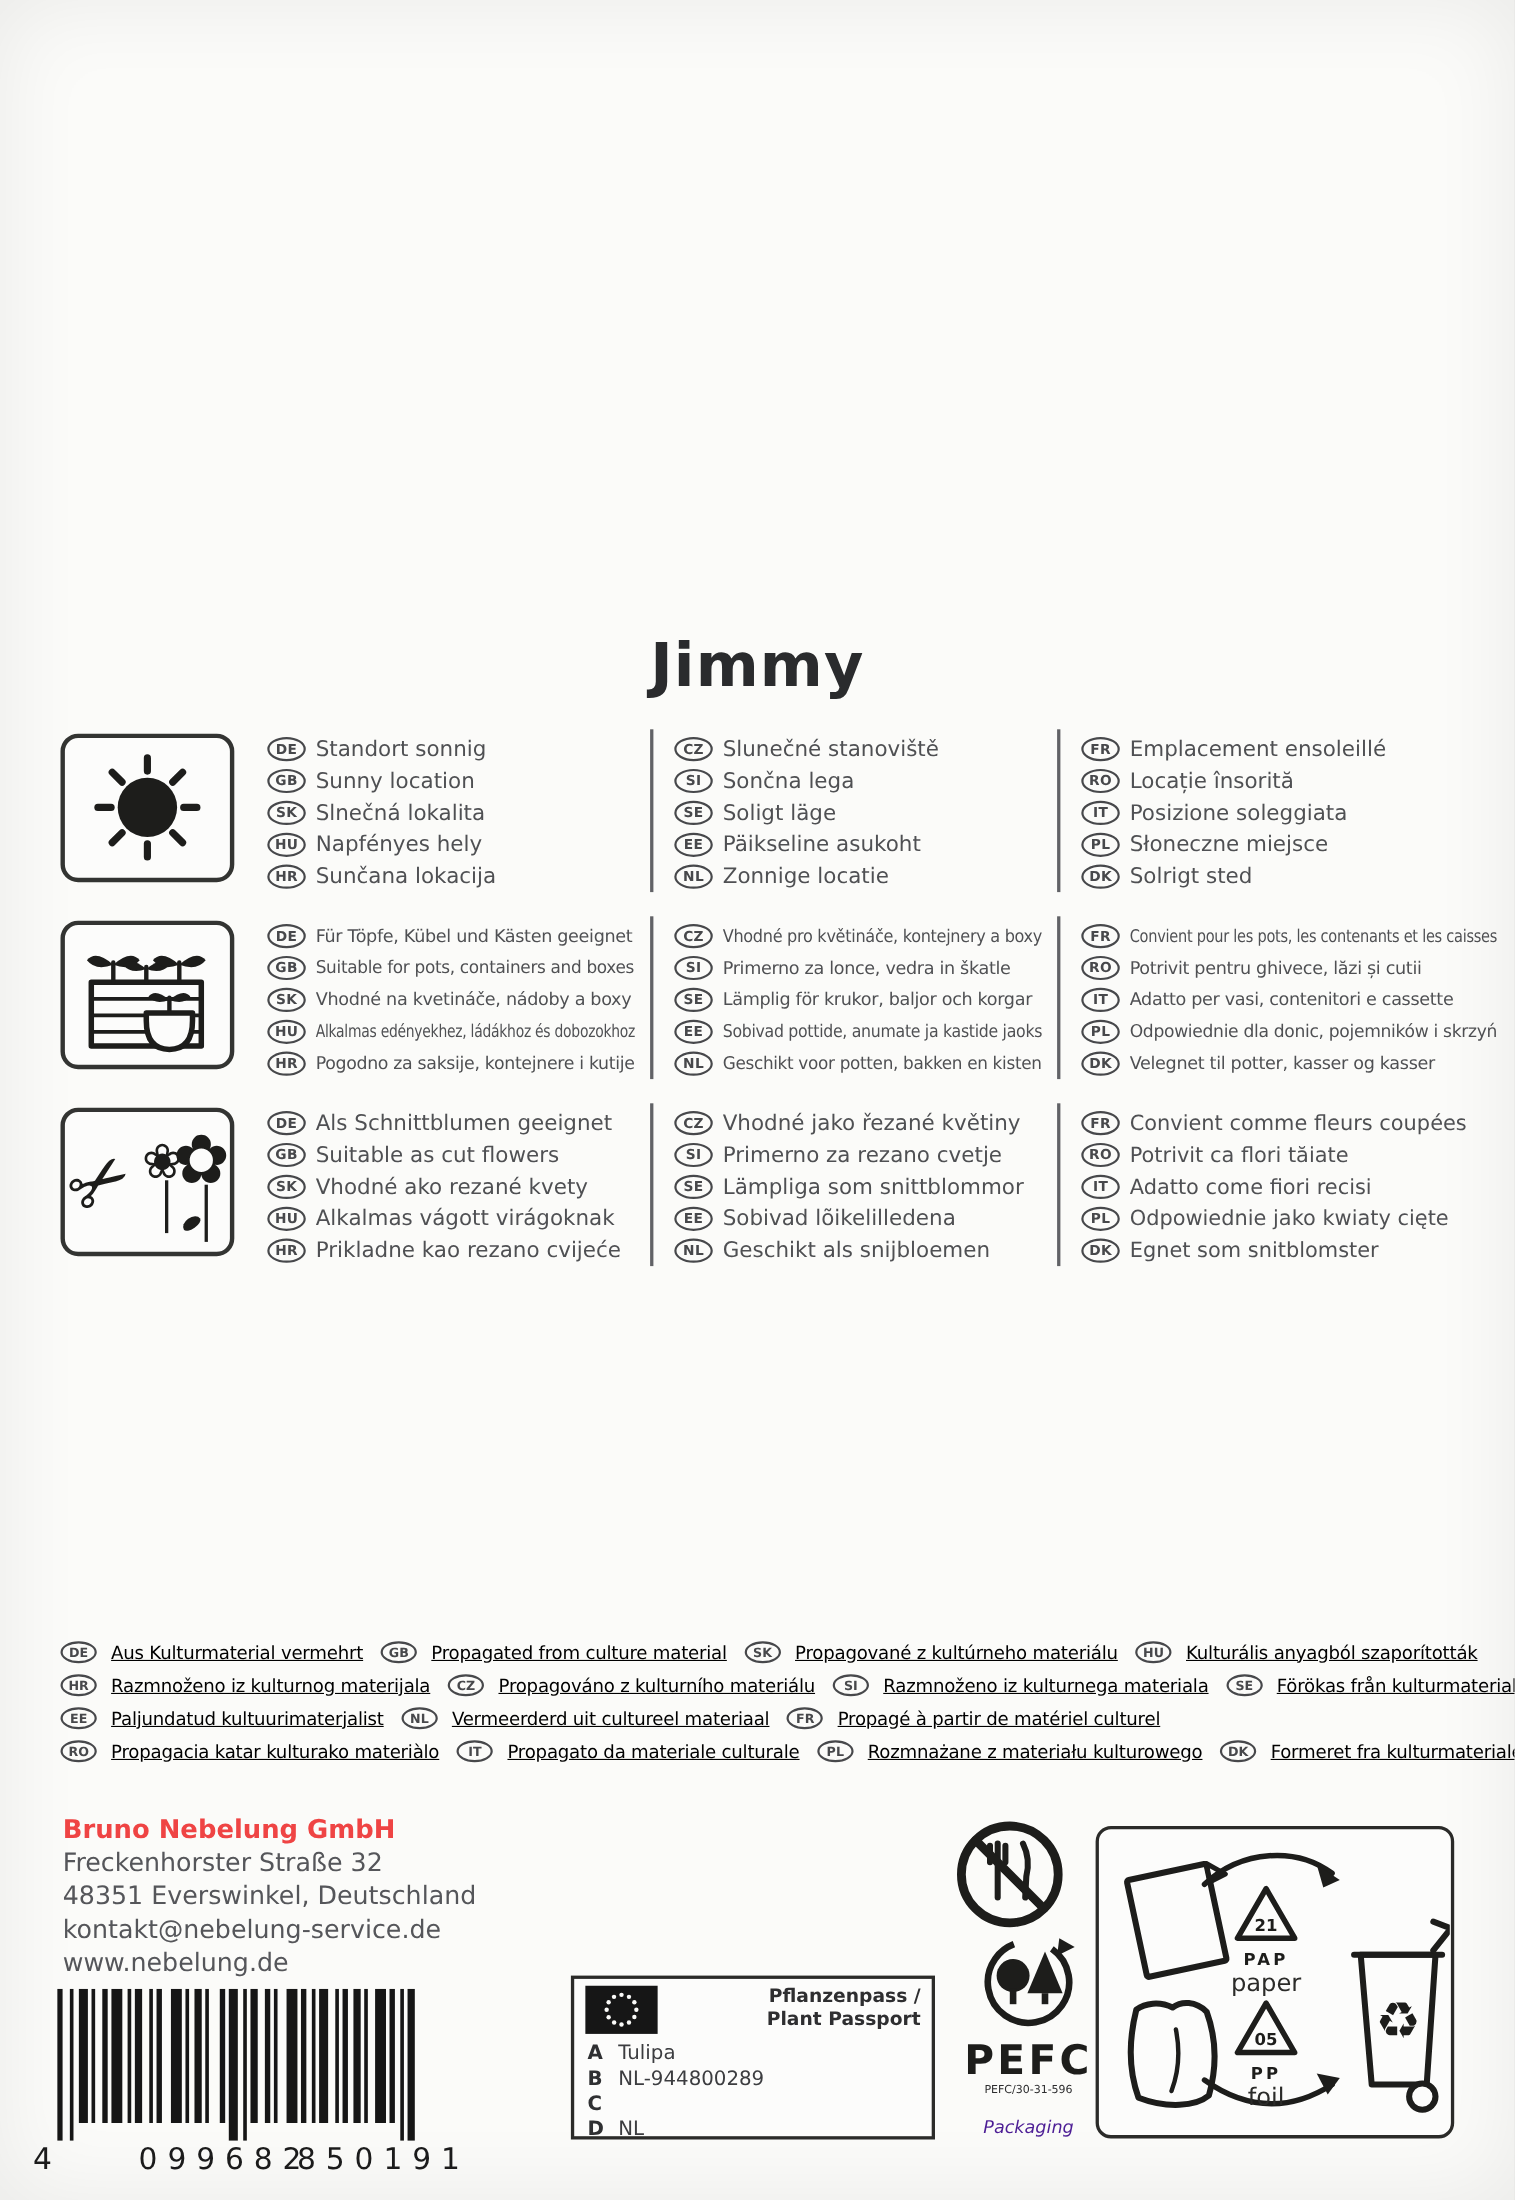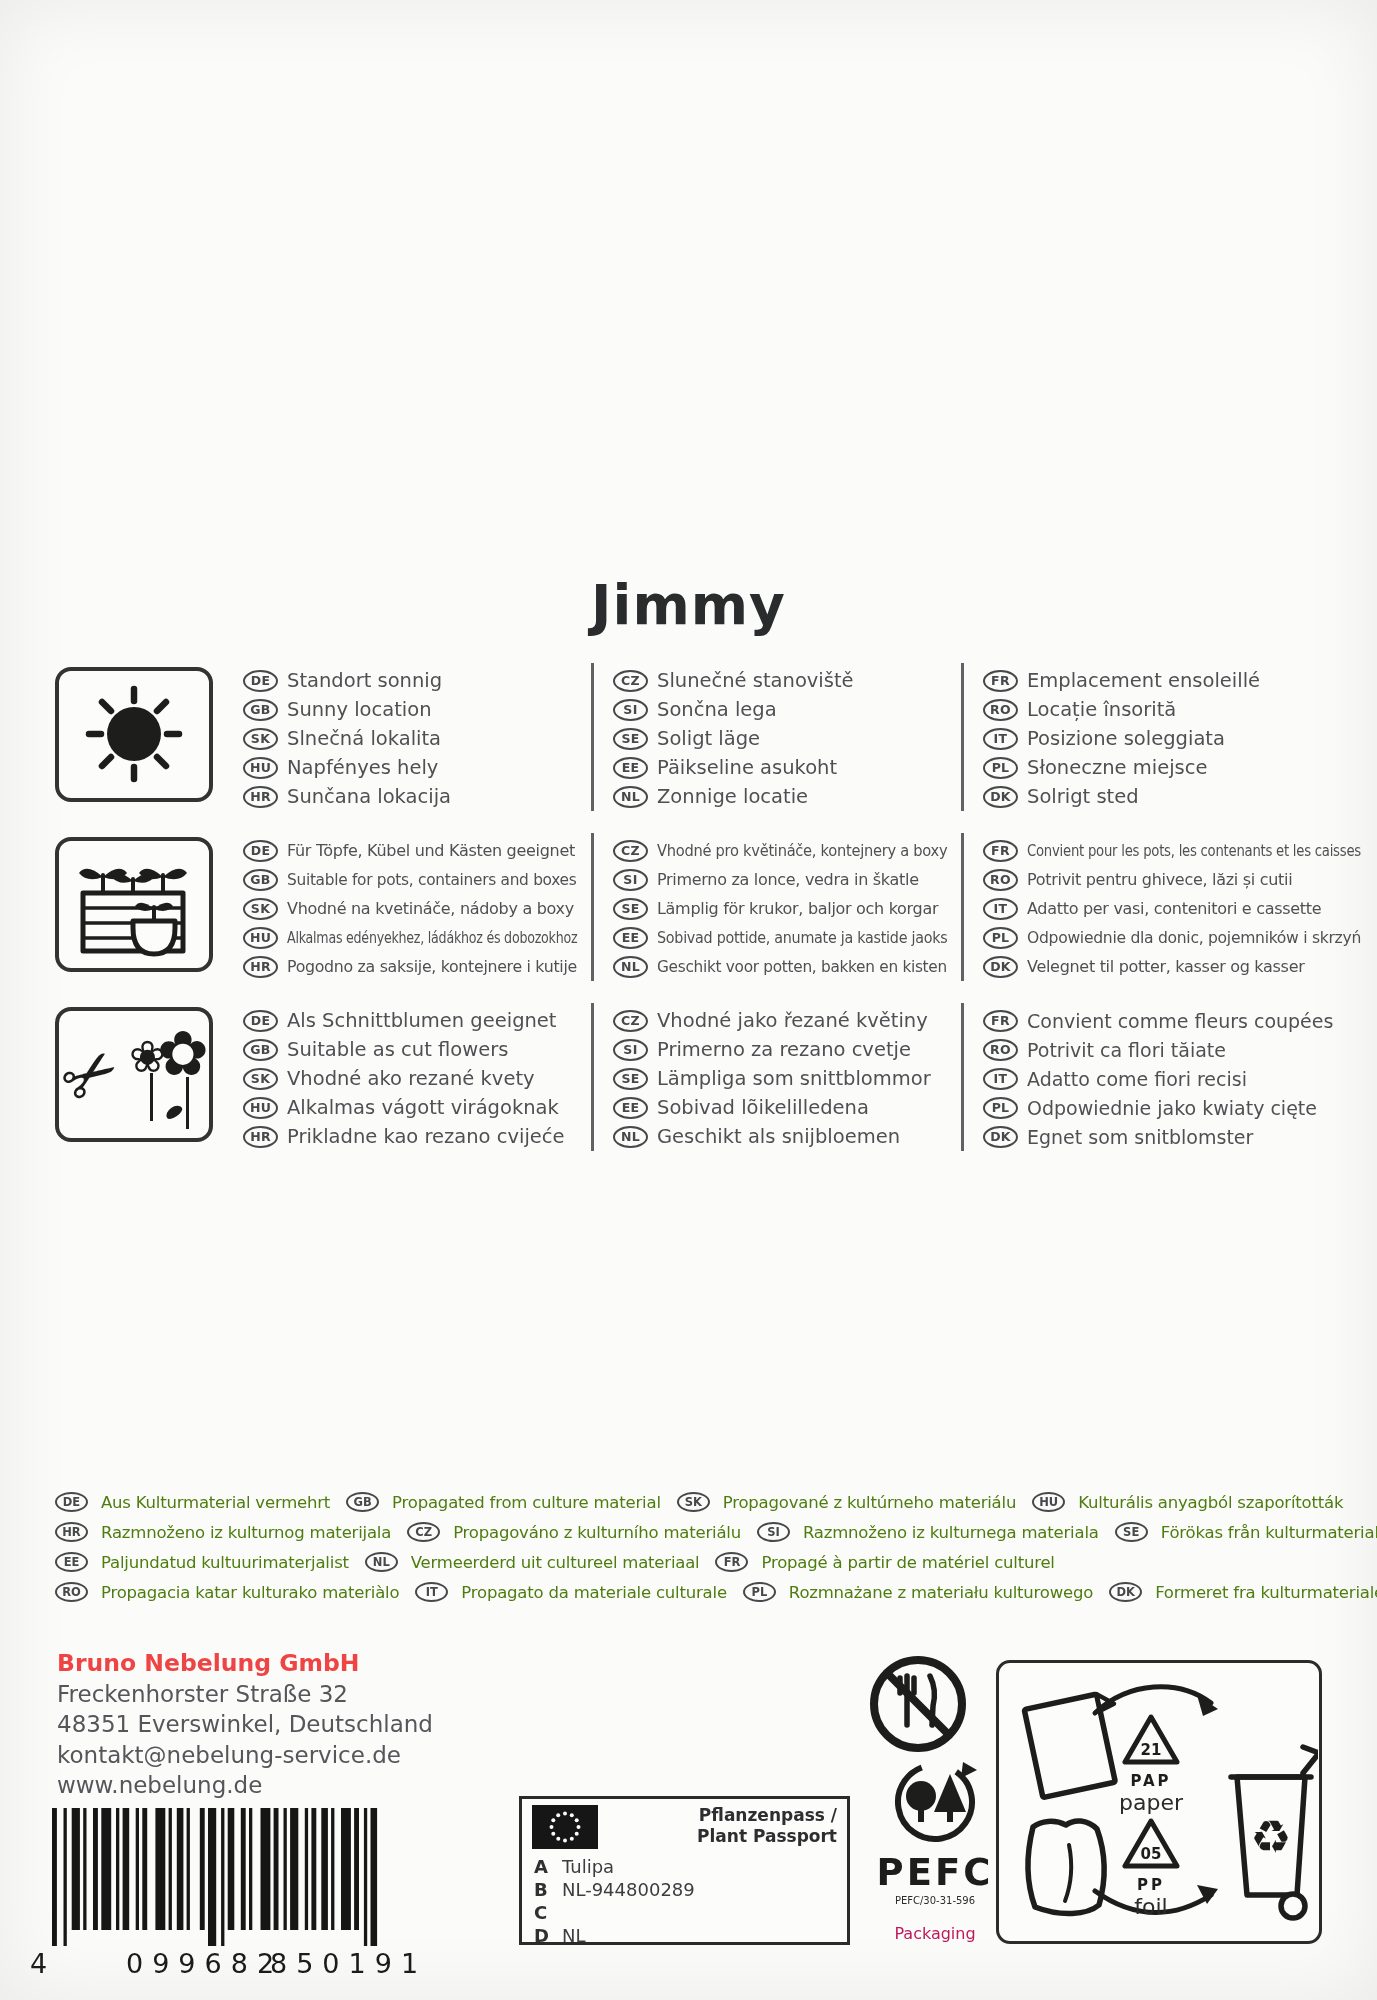--- a/index.html
+++ b/index.html
@@ -47,39 +47,39 @@
   .r3 .col-c .lang-text{font-size:19px;}
   
   .prop-block{position:absolute; left:55px; top:1487px; width:1300px;}
   .prop-line{display:flex; align-items:center; column-gap:13px; height:30px;}
   .prop-badge{
     display:inline-flex; align-items:center; justify-content:center; flex:0 0 auto;
     min-width:33px; height:20px; box-sizing:border-box; padding:0 3px;
     border:2.5px solid #47484b; border-radius:50%;
     font-size:11.5px; font-weight:700; color:#47484b;
   }
-  .prop-text{white-space:nowrap; font-size:16.5px; letter-spacing:-0.2px; color:#4d7c0f; margin-right:3px;}
+  .prop-text{white-space:nowrap; font-size:16.5px; letter-spacing:-0.2px; color:#000000; margin-right:3px;text-decoration:underline;}
   
   .address{position:absolute; left:57px; top:1648px; line-height:30.5px;}
   .addr-company{font-size:23.5px; font-weight:700; color:#ef4444;}
   .addr-line{font-size:23px; color:#55565a;}
   
   .barcode{position:absolute; left:30px; top:1808px; width:360px; height:180px;}
   .bc-bars{position:absolute; left:22px; top:0;}
   .bc-digit{position:absolute; font-size:27px; color:#1b1b1b; top:140px;}
   .bc-d1{left:0px;}
   .bc-g1{left:96px; letter-spacing:9px;}
   .bc-g2{left:240px; letter-spacing:9px;}
   
   .no-food{position:absolute; left:864px; top:1650px;}
   
   .pefc{position:absolute; left:840px; top:1756px; width:190px; text-align:center; color:#1d1d1b;}
   .pefc-name{font-size:37px; font-weight:700; letter-spacing:3px; line-height:1; margin-top:2px;}
   .pefc-license{font-size:10px; margin-top:4px; color:#2c2c2e;}
-  .pefc-label{font-size:16px; margin-top:18px; color:#be185d;}
+  .pefc-label{font-size:16px; margin-top:18px; color:#4c1d95;font-style:italic;}
   
   .passport{
     position:absolute; left:519px; top:1796px; width:331px; height:149px;
     border:3px solid #2b2b29; box-sizing:border-box; background:#fcfcfb;
   }
   .pp-flag{position:absolute; left:10px; top:6px;}
   .pp-title{
     position:absolute; right:10px; top:6px; text-align:right;
     font-size:17px; font-weight:700; color:#2e2e30; line-height:21px;
   }

